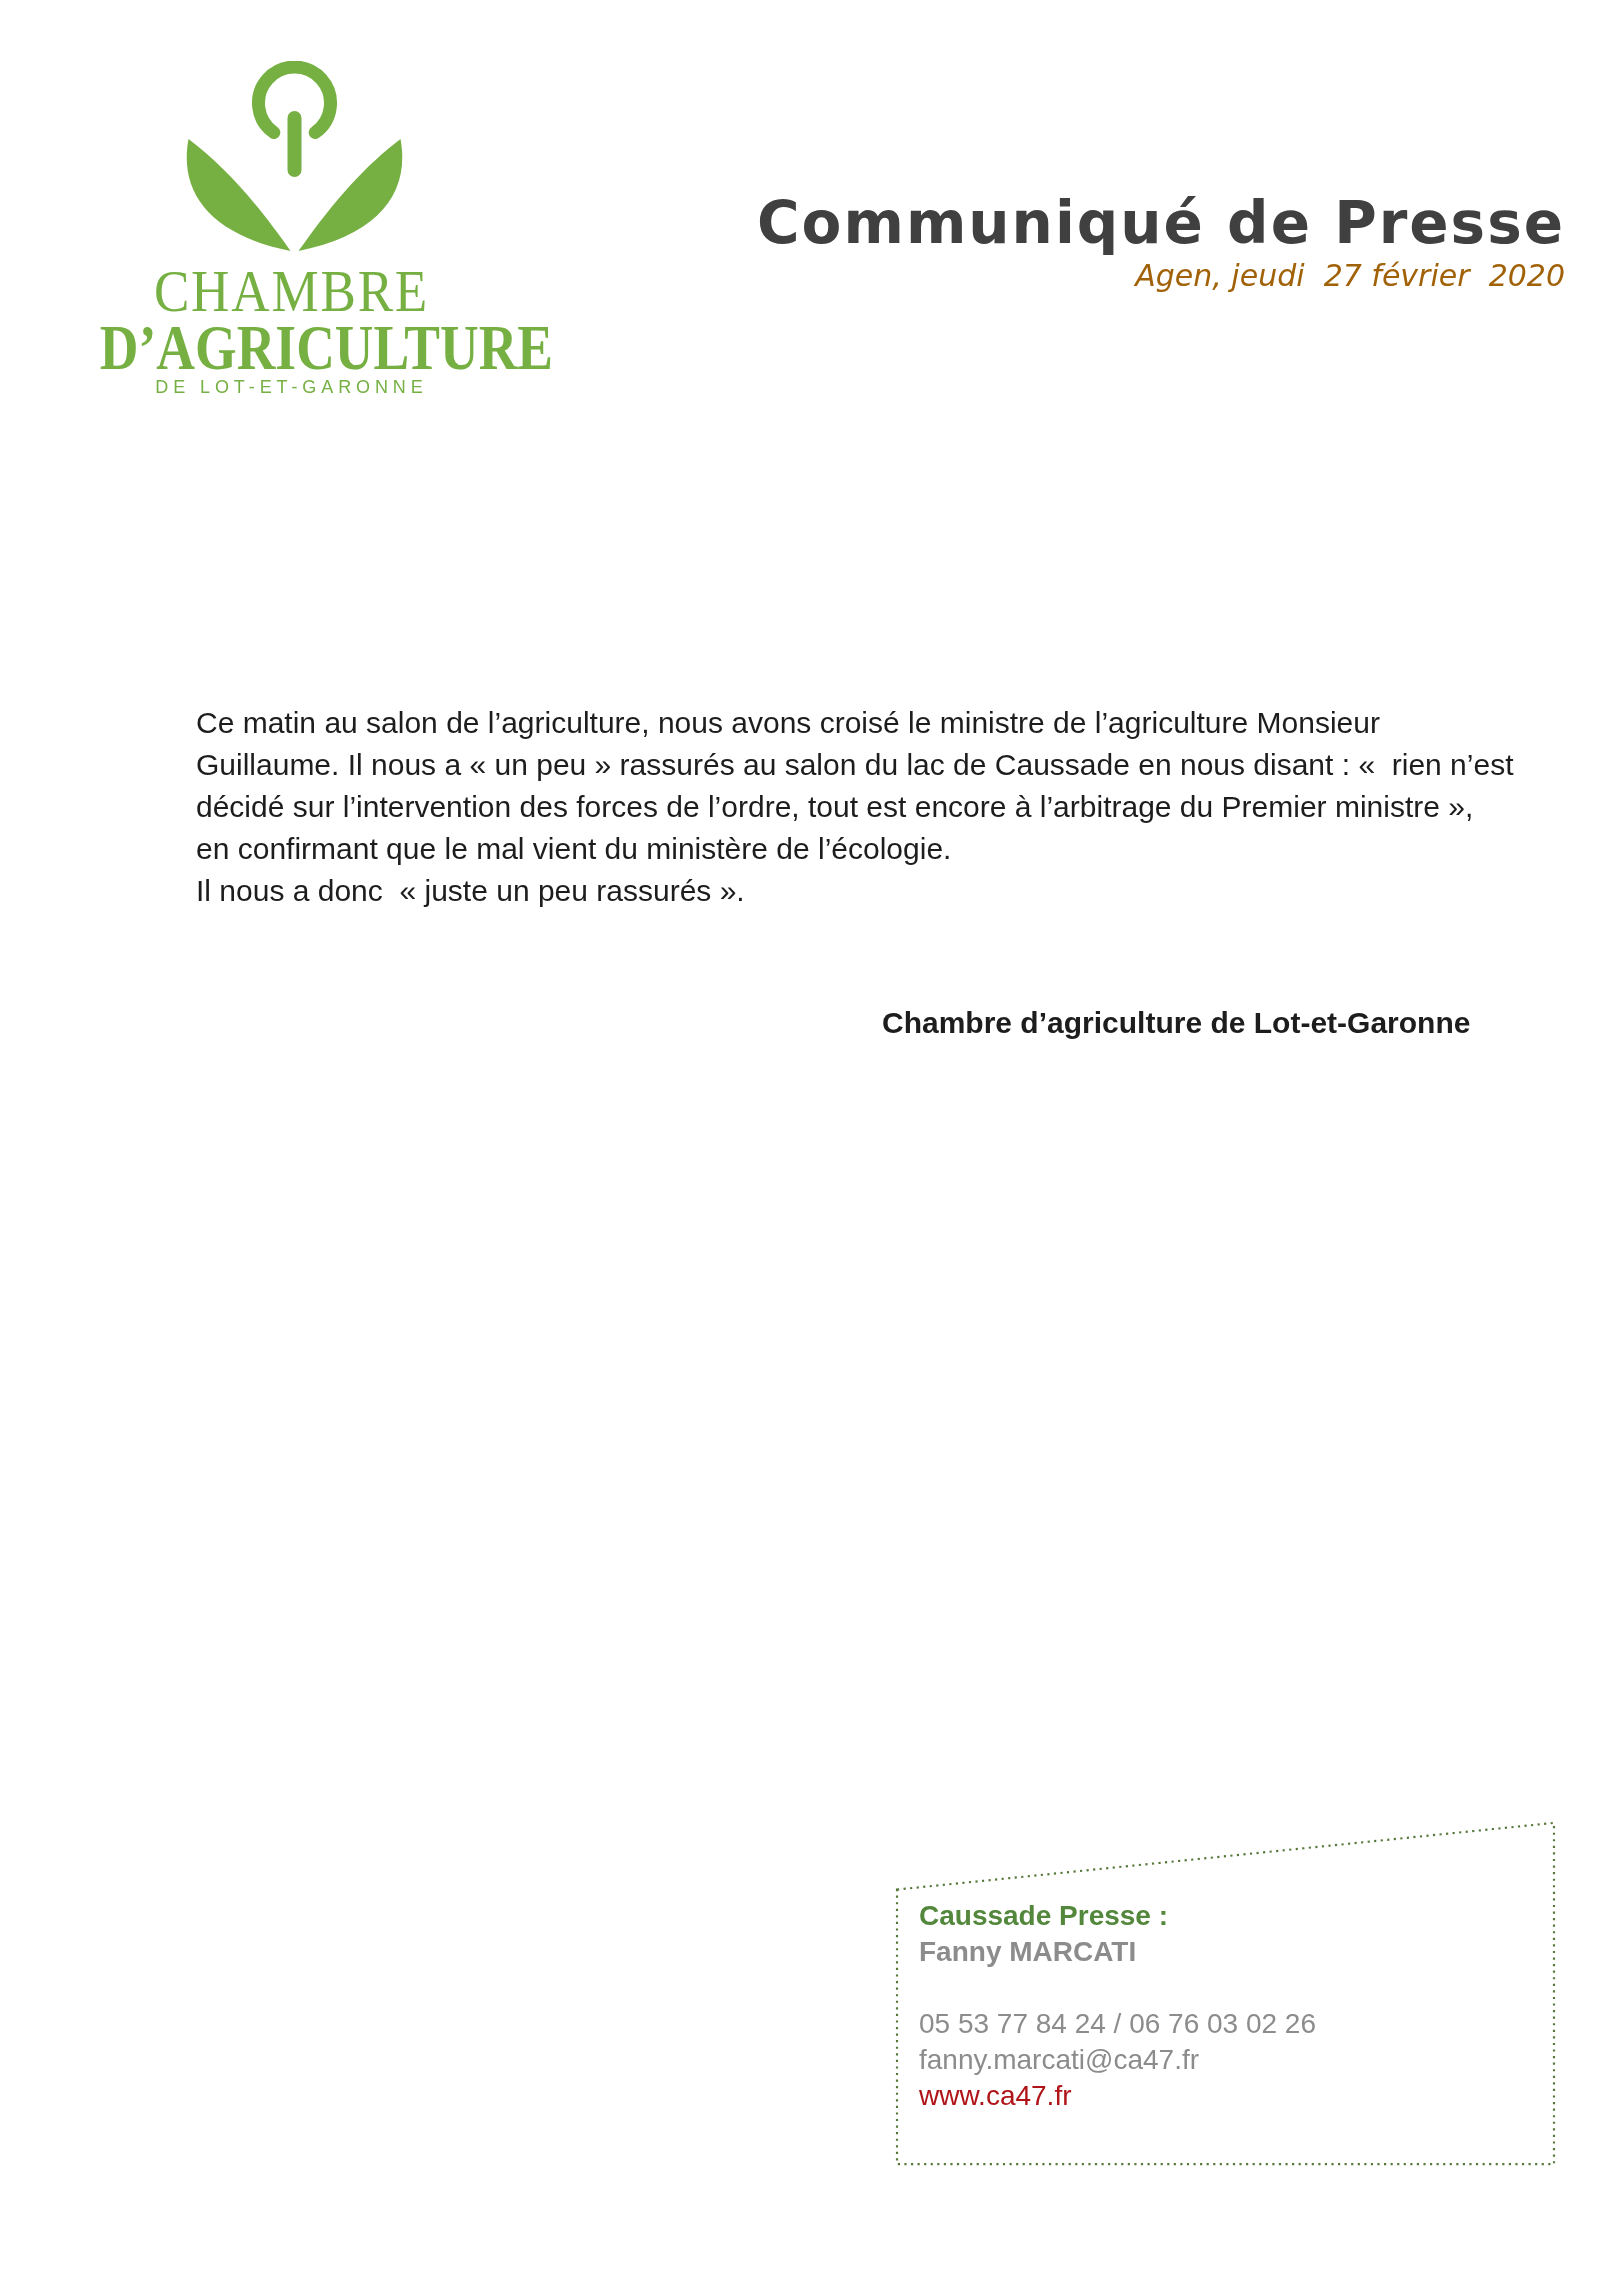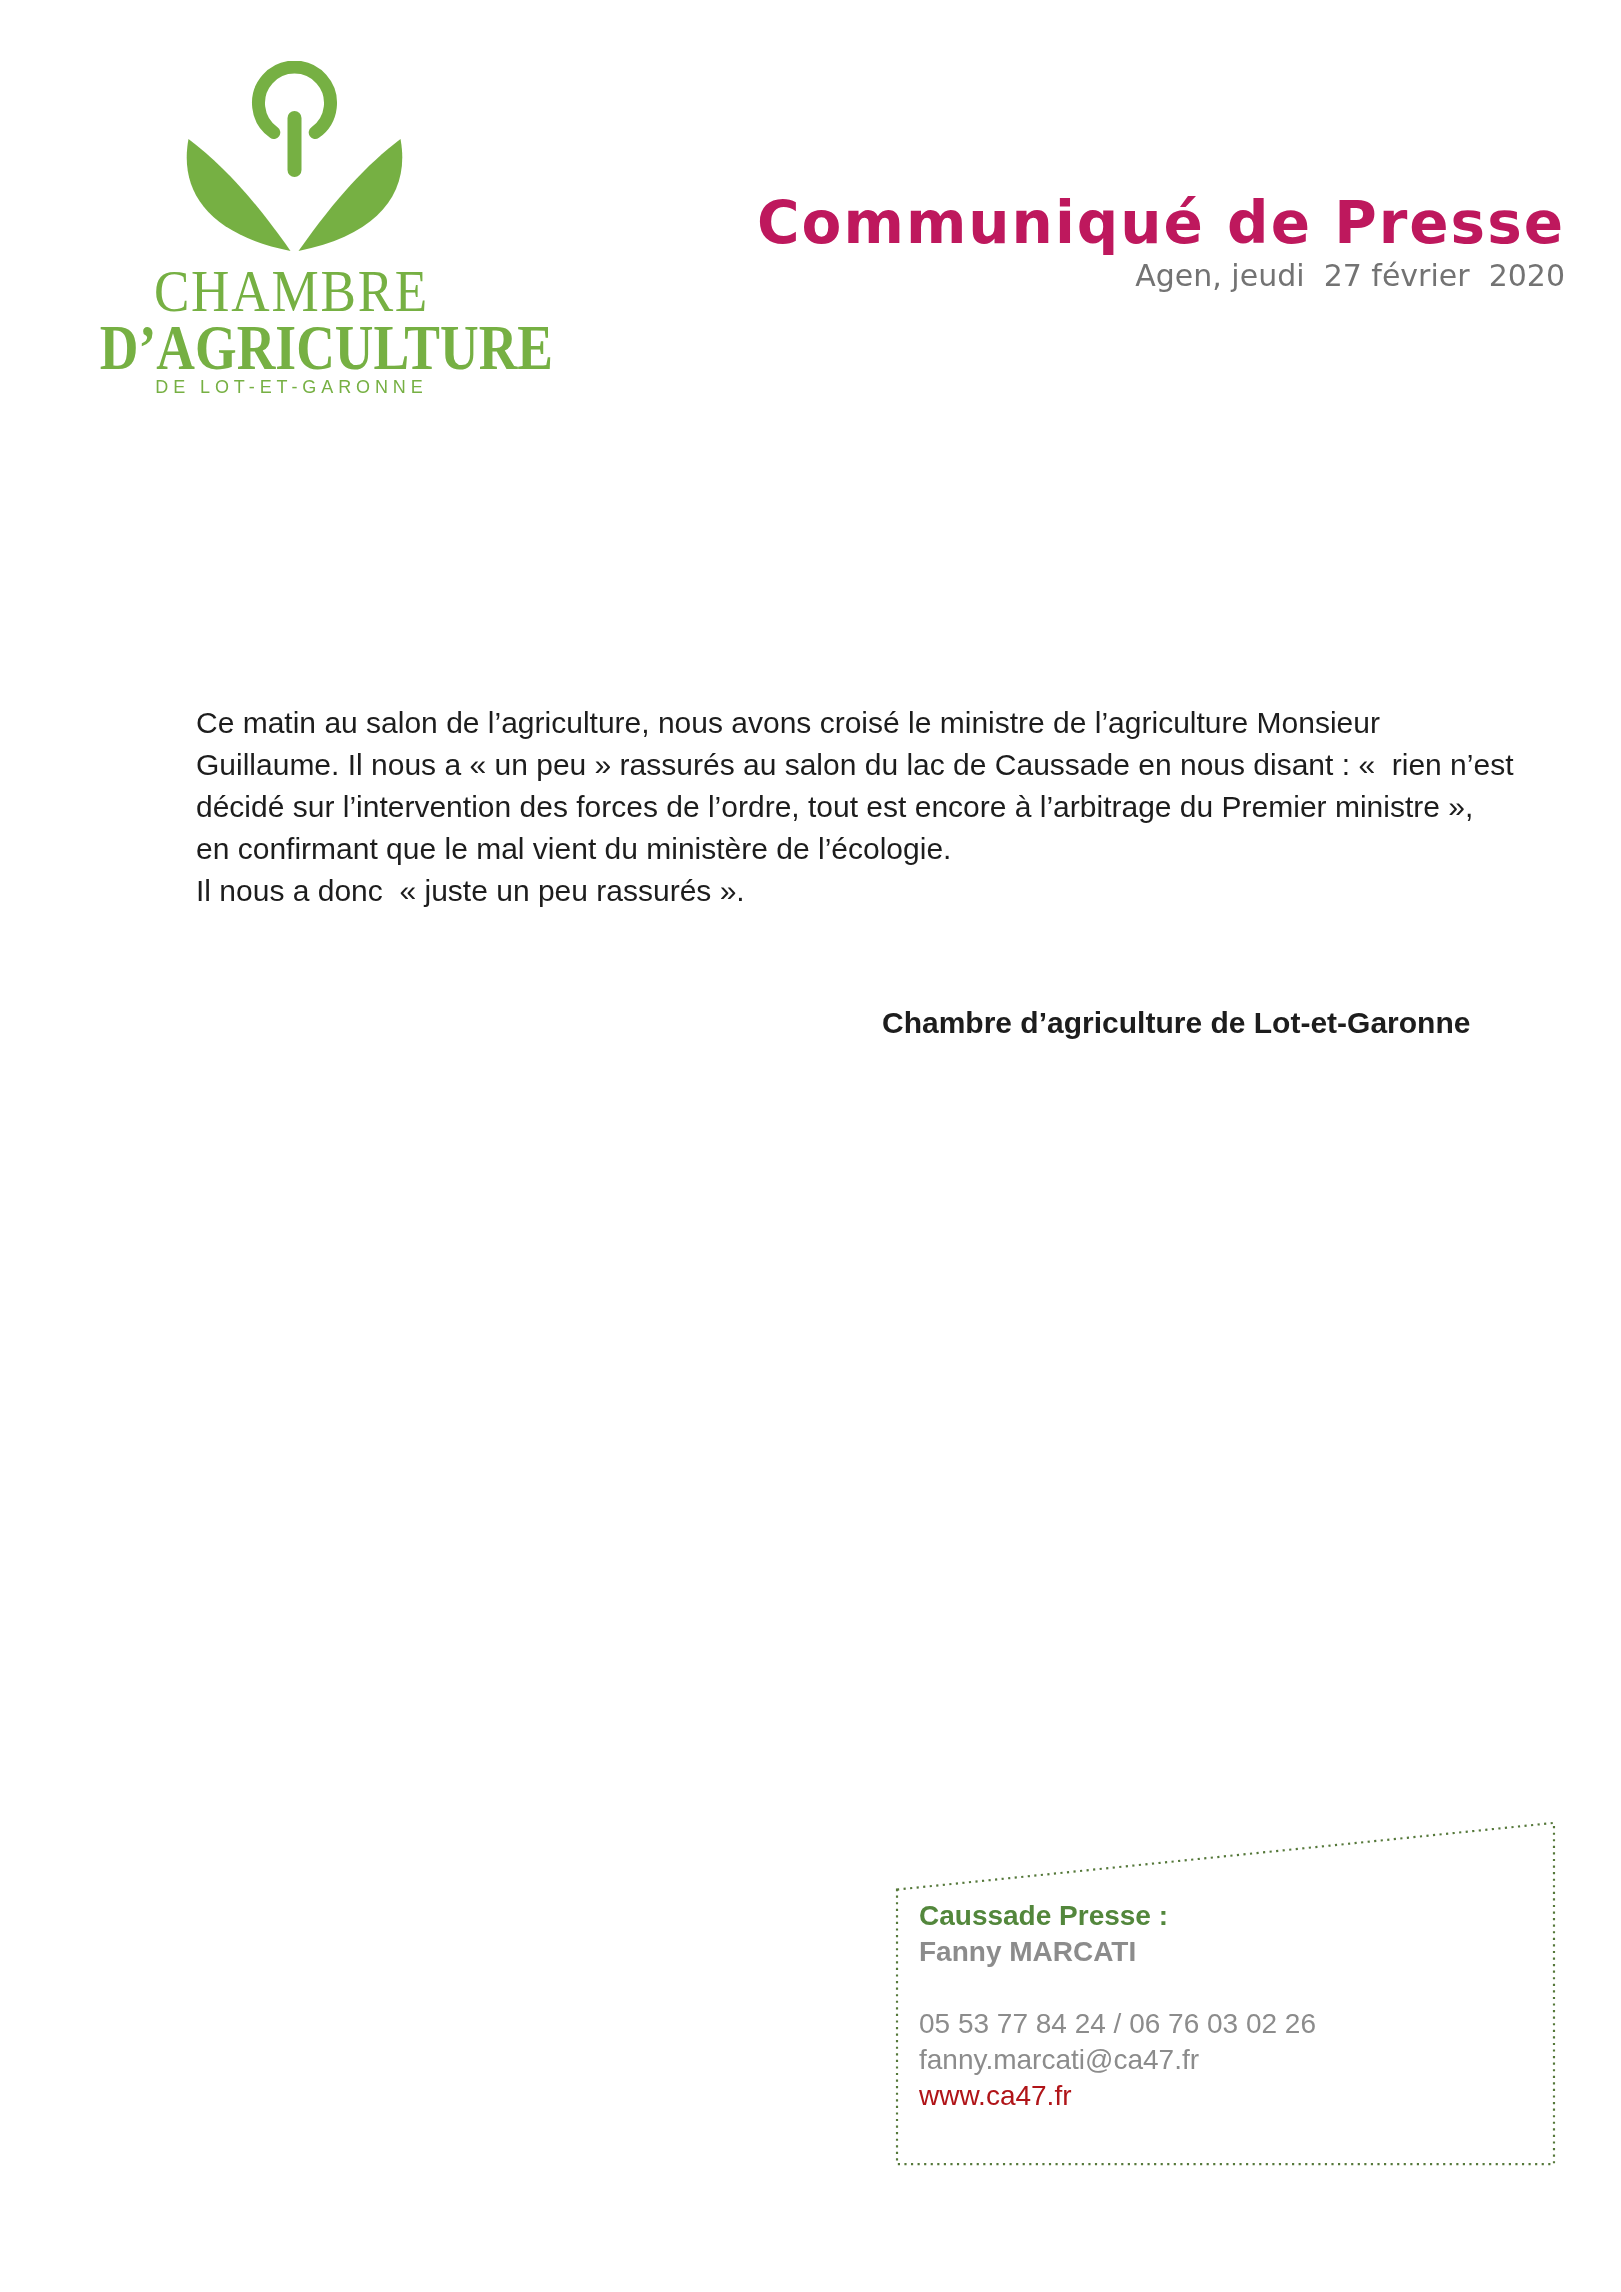--- a/index.html
+++ b/index.html
@@ -24,26 +24,26 @@
   }
   .logo-line3{
     position:absolute;top:323px;left:0;width:451px;
     font-size:18px;font-weight:400;letter-spacing:4.9px;
     color:#76b043;white-space:pre;
   }
   
   .page-title{
     position:absolute;top:189px;right:56px;
     font-family:"DejaVu Sans", sans-serif;font-weight:700;
-    font-size:58px;letter-spacing:2px;color:#be185d;white-space:pre;
+    font-size:58px;letter-spacing:2px;color:#404040;white-space:pre;
   }
   .dateline{
     position:absolute;top:258px;right:56px;
-    font-family:"DejaVu Sans", sans-serif;
-    font-size:30px;color:#737373;white-space:pre;
+    font-family:"DejaVu Sans", sans-serif;font-style:italic;
+    font-size:30px;color:#a16207;white-space:pre;
   }
   
   .body-text{
     position:absolute;left:160px;top:702px;width:1353px;
     font-size:30px;line-height:42px;color:#1d1d1d;margin-left:36px;
   }
   .body-line{white-space:pre;}
   
   .signature{
     position:absolute;left:882px;top:1002px;width:588px;

